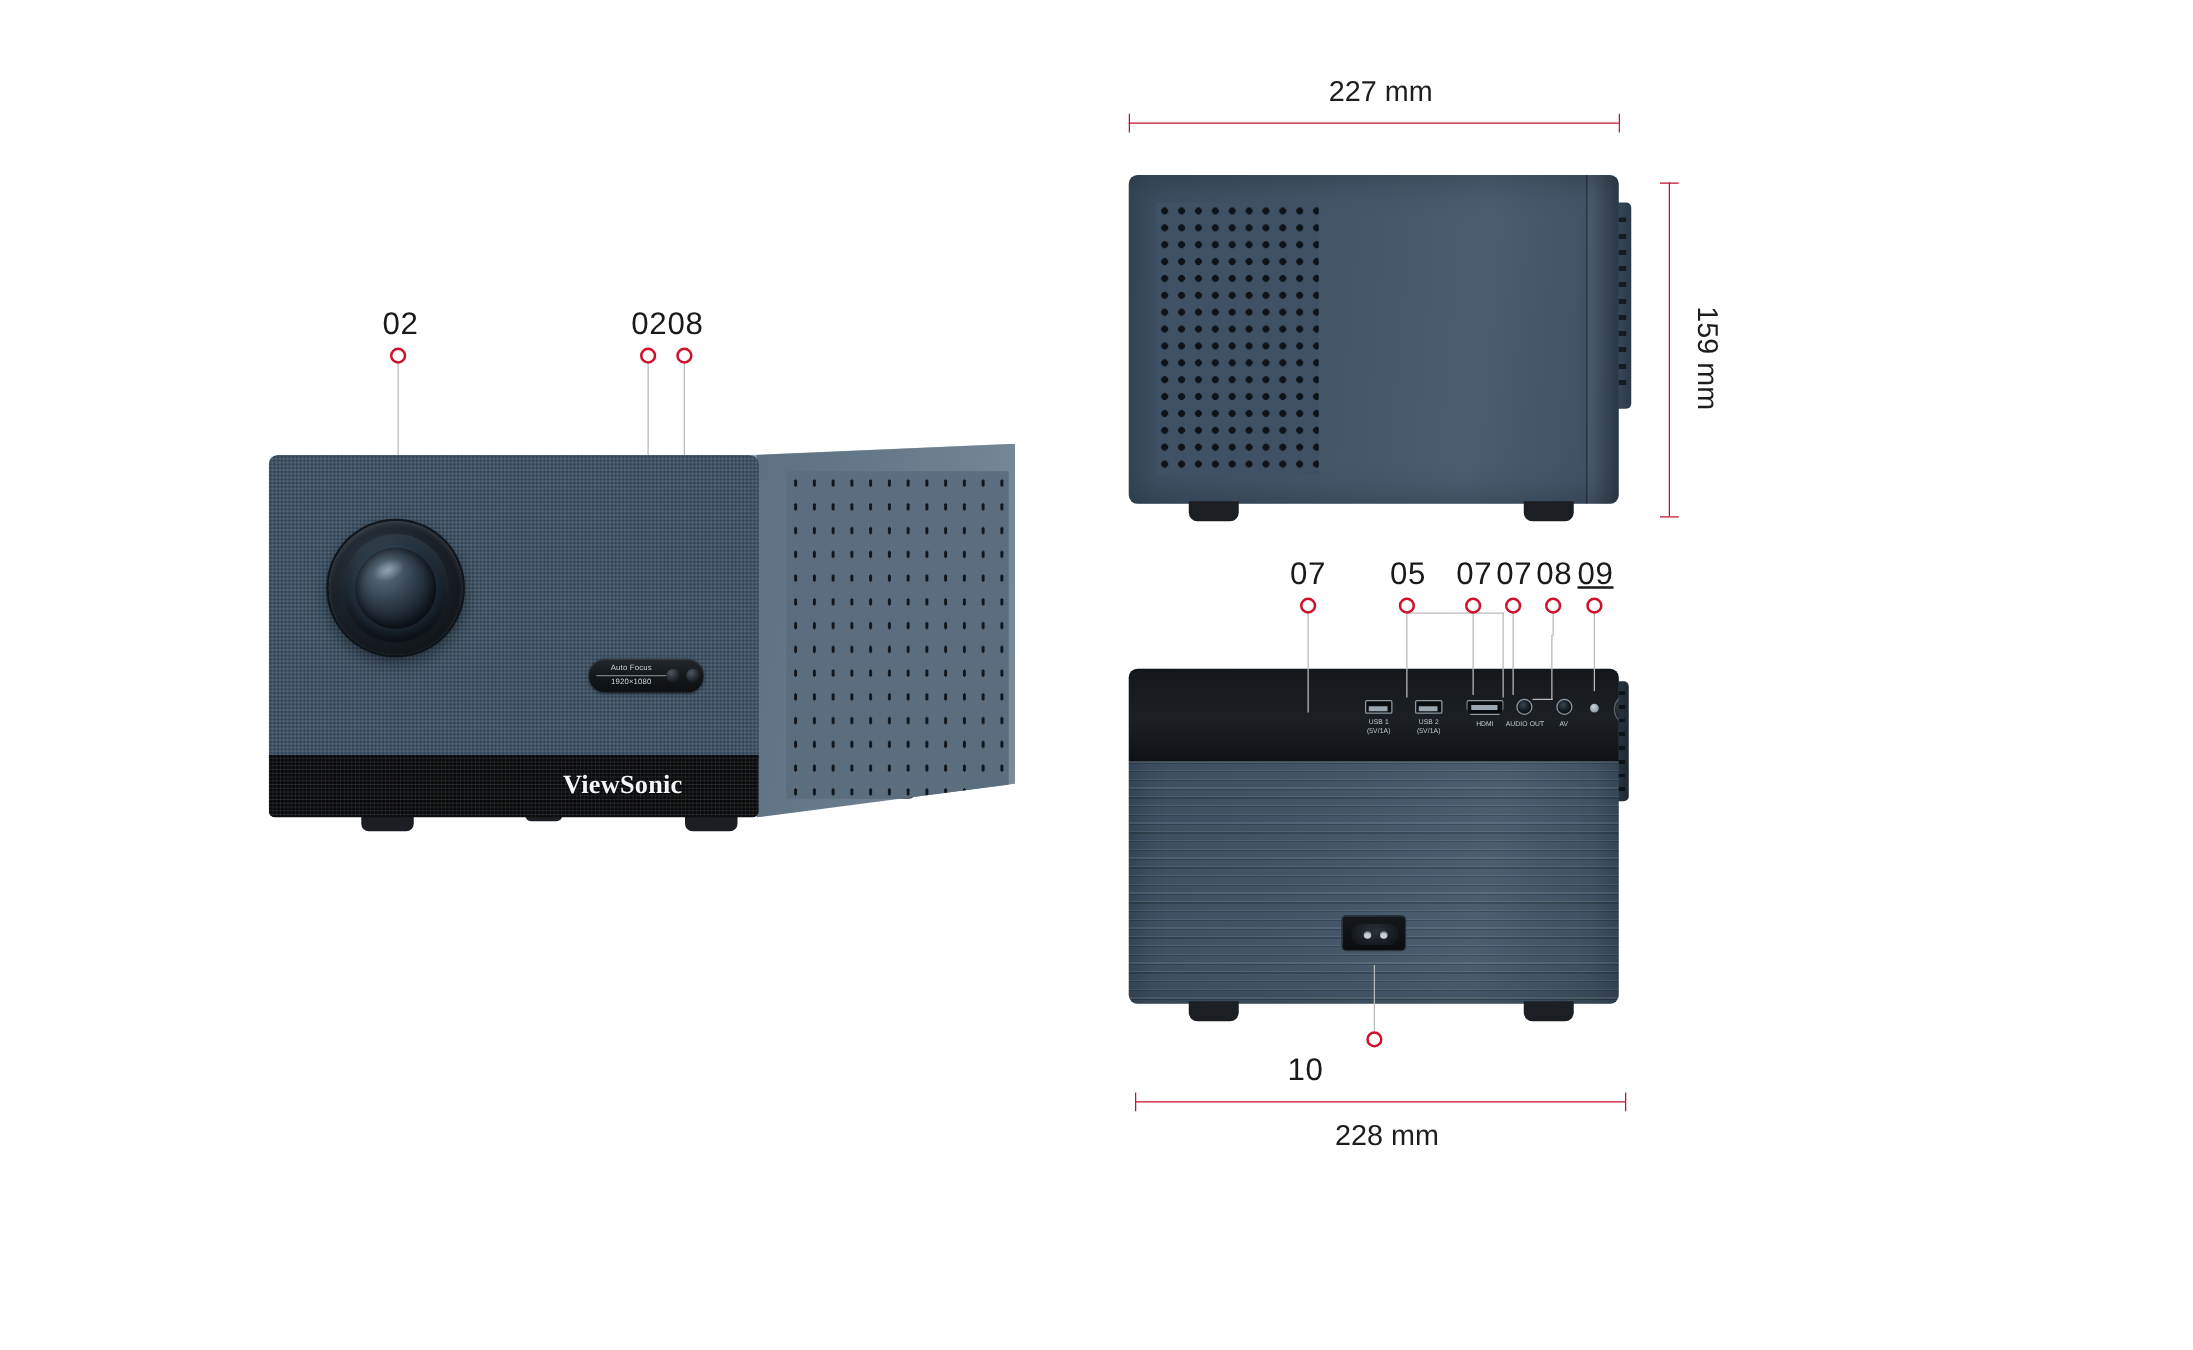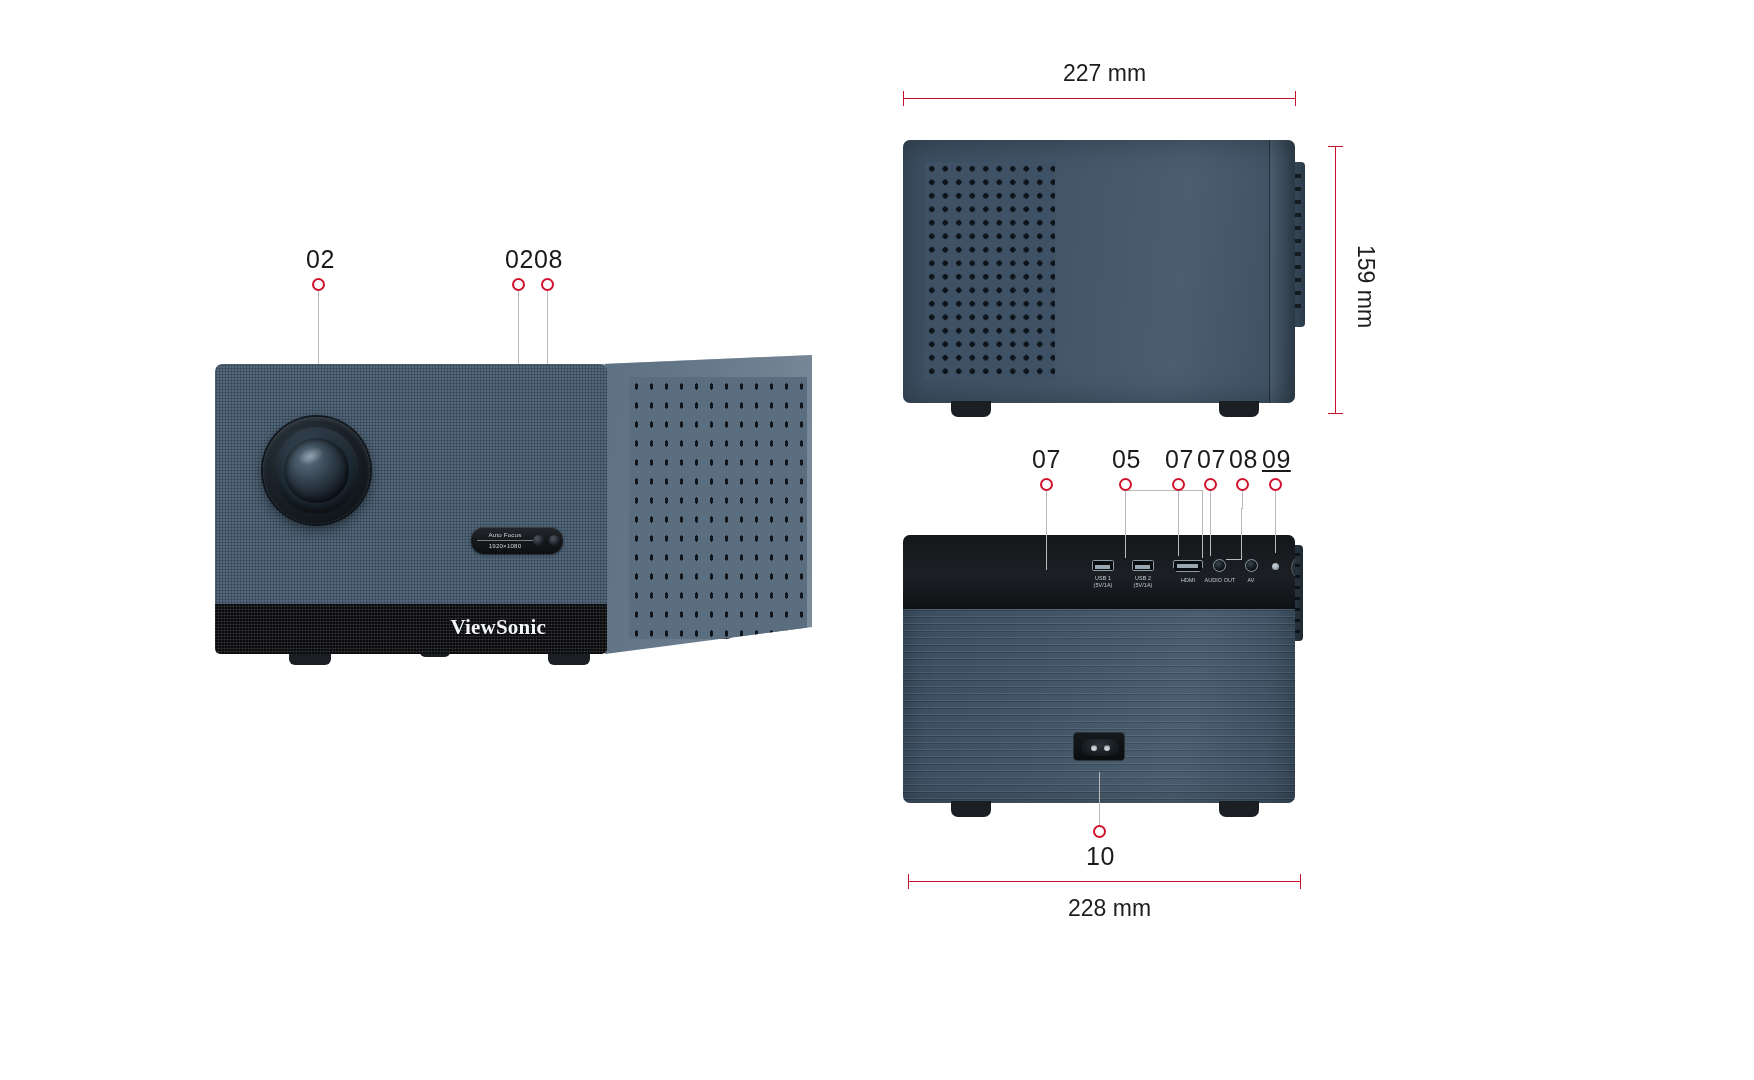--- a/index.html
+++ b/index.html
@@ -492,20 +492,20 @@
   <div class="callout-line" style="left:1242px; top:490px; height:19px;"></div>
   <div class="callout-ring" style="left:1236px; top:478px;"></div>
   <div class="callout-num" style="left:1229px; top:445px;">08</div>
 
   <div class="callout-line" style="left:1275px; top:490px; height:63px;"></div>
   <div class="callout-ring" style="left:1269px; top:478px;"></div>
   <div class="callout-num" style="left:1262px; top:445px;text-decoration:underline;">09</div>
 
   <div class="callout-line" style="left:1099px; top:772px; height:53px;"></div>
   <div class="callout-ring" style="left:1093px; top:825px;"></div>
-  <div class="callout-num" style="left:1086px; top:842px;">10</div>
+  <div class="callout-num" style="left:1030px; top:842px;">10</div>
 
   <div class="dim-line-h" style="left:908px; top:881px; width:392px;"></div>
   <div class="dim-cap-v" style="left:908px; top:874px;"></div>
   <div class="dim-cap-v" style="left:1300px; top:874px;"></div>
   <div class="dim-text" style="left:1068px; top:895px;">228 mm</div>
 
 </div>
 
 </body></html>

